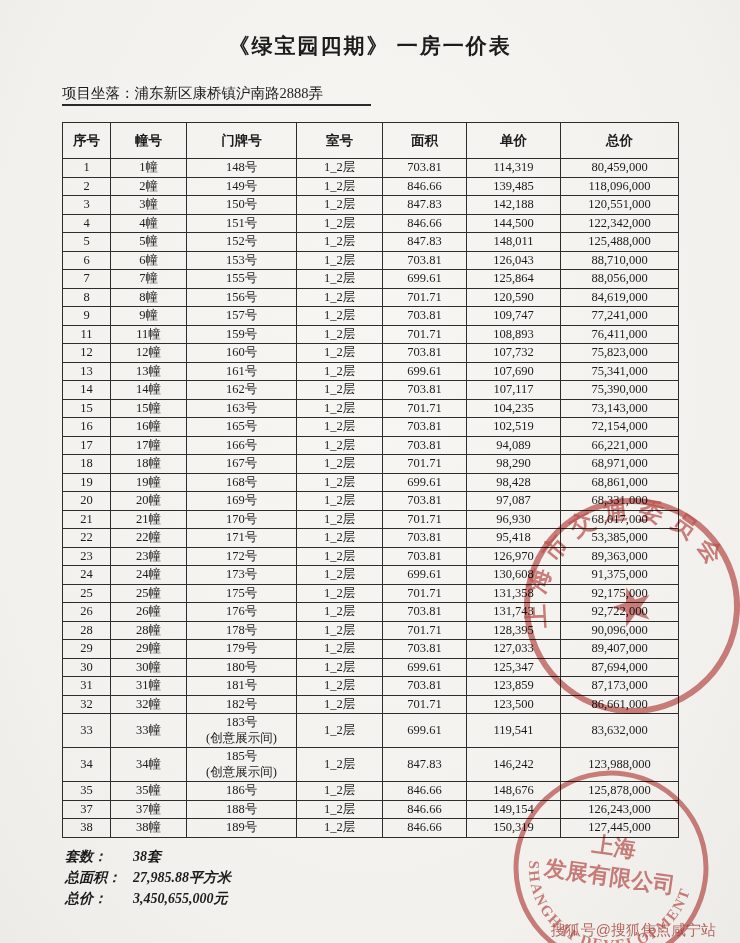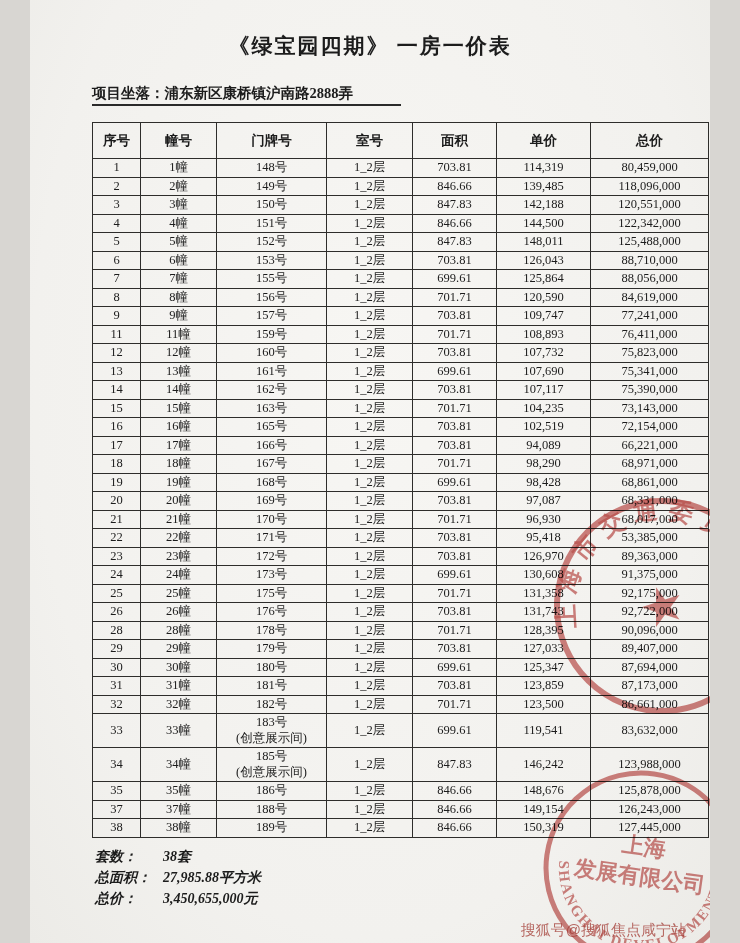--- a/index.html
+++ b/index.html
@@ -1,40 +1,40 @@
 <!DOCTYPE html>
 <html><head>
 <meta charset="utf-8">
 <style>
   * { margin: 0; padding: 0; box-sizing: border-box; }
   html, body { background: #d8d6d2; }
   body { font-family: "Liberation Serif", "DejaVu Serif", serif; }
 
   .page {
     position: relative;
-    width: 680px;
+    width: 740px;
     height: 943px;
     margin: 0 auto;
     background: radial-gradient(ellipse at 50% 40%, #f7f6f3 0%, #f2f1ee 70%, #ecebe7 100%);
     overflow: hidden;
     color: #1c1c1c;
   }
 
   .doc-title {
     text-align: center;
     font-size: 21px;
     font-weight: bold;
     letter-spacing: 2px;
     padding-top: 32px;
   }
 
   .location-line {
     margin: 24px 0 4px 62px;
     font-size: 14.5px;
-    font-weight: bold;
+    font-weight: normal;
     display: inline-block;
     border-bottom: 2px solid #2a2a2a;
     padding-right: 48px;
     padding-bottom: 1px;
     white-space: nowrap;
   }
 
   table.price-table {
     border-collapse: collapse;
     margin-left: 62px;

